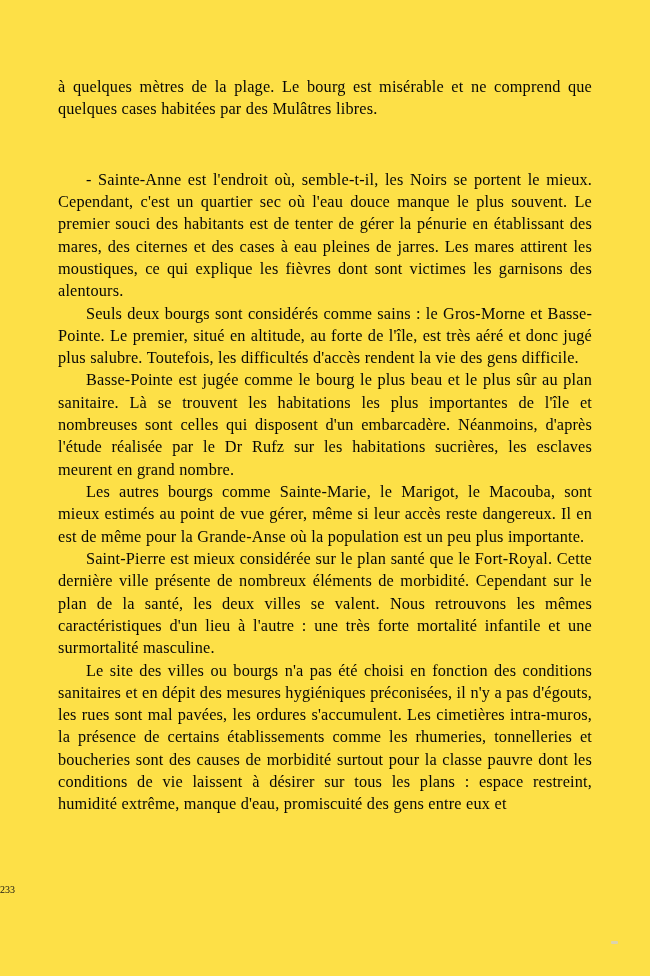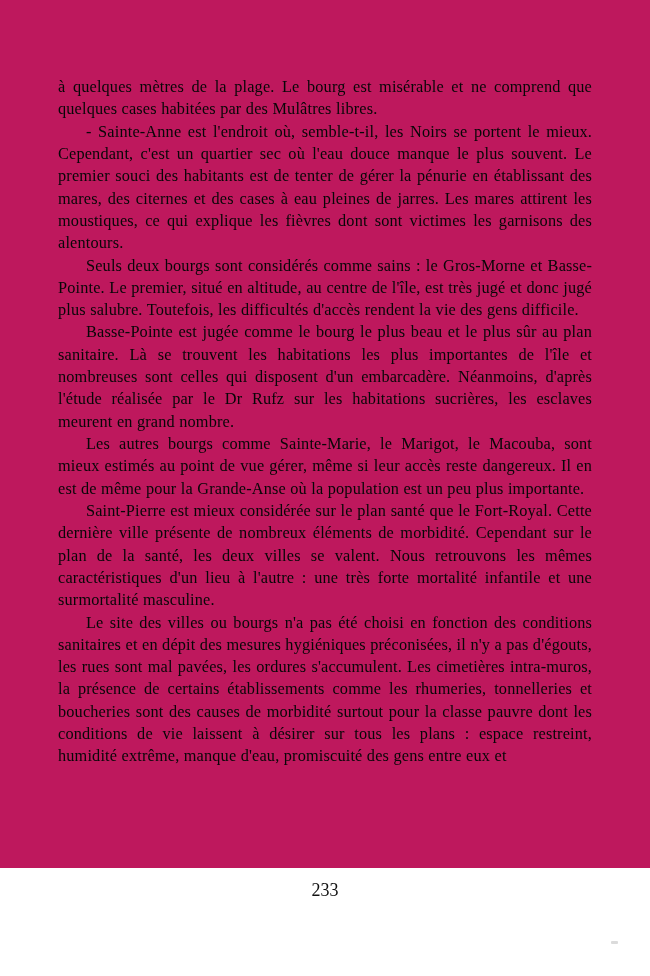--- a/index.html
+++ b/index.html
@@ -14,22 +14,22 @@
     overflow: hidden;
     font-family: "Liberation Serif", "DejaVu Serif", serif;
     color: #000000;
   }
 
   .page {
     position: absolute;
     left: 0;
     top: 0;
     width: 650px;
-    height: 868px;
-    background: #be185d;
+    height: 976px;
+    background: #fde047;
   }
 
   .text-column {
     position: absolute;
     left: 58px;
     top: 76px;
     width: 534px;
   }
 
   .para {
@@ -45,29 +45,29 @@
     -webkit-font-smoothing: none;
     color: #070707;
   }
 
   .para.no-indent {
     text-indent: 0;
   }
 
   .para.dash-indent {
     text-indent: 28px;
+    margin-top: 48px;
   }
 
   .page-number {
     position: absolute;
     left: 0;
     top: 880px;
     width: 650px;
-    text-align: center;
-    font-size: 18px;
+    font-size: 10px;
     line-height: 20px;
     font-family: "Liberation Serif", "DejaVu Serif", serif;
     color: #111111;
   }
 
   .scan-mark {
     position: absolute;
     left: 611px;
     top: 941px;
     width: 7px;
@@ -78,21 +78,21 @@
   }
 </style>
 </head>
 <body>
 
 <div class="page">
 
   <div class="text-column">
     <p class="para no-indent">à quelques mètres de la plage. Le bourg est misérable et ne comprend que quelques cases habitées par des Mulâtres libres.</p>
     <p class="para dash-indent">- Sainte-Anne est l'endroit où, semble-t-il, les Noirs se portent le mieux. Cependant, c'est un quartier sec où l'eau douce manque le plus souvent. Le premier souci des habitants est de tenter de gérer la pénurie en établissant des mares, des citernes et des cases à eau pleines de jarres. Les mares attirent les moustiques, ce qui explique les fièvres dont sont victimes les garnisons des alentours.</p>
-    <p class="para">Seuls deux bourgs sont considérés comme sains : le Gros-Morne et Basse-Pointe. Le premier, situé en altitude, au centre de l'île, est très jugé et donc jugé plus salubre. Toutefois, les difficultés d'accès rendent la vie des gens difficile.</p>
+    <p class="para">Seuls deux bourgs sont considérés comme sains : le Gros-Morne et Basse-Pointe. Le premier, situé en altitude, au forte de l'île, est très aéré et donc jugé plus salubre. Toutefois, les difficultés d'accès rendent la vie des gens difficile.</p>
     <p class="para">Basse-Pointe est jugée comme le bourg le plus beau et le plus sûr au plan sanitaire. Là se trouvent les habitations les plus importantes de l'île et nombreuses sont celles qui disposent d'un embarcadère. Néanmoins, d'après l'étude réalisée par le Dr Rufz sur les habitations sucrières, les esclaves meurent en grand nombre.</p>
     <p class="para">Les autres bourgs comme Sainte-Marie, le Marigot, le Macouba, sont mieux estimés au point de vue gérer, même si leur accès reste dangereux. Il en est de même pour la Grande-Anse où la population est un peu plus importante.</p>
     <p class="para">Saint-Pierre est mieux considérée sur le plan santé que le Fort-Royal. Cette dernière ville présente de nombreux éléments de morbidité. Cependant sur le plan de la santé, les deux villes se valent. Nous retrouvons les mêmes caractéristiques d'un lieu à l'autre : une très forte mortalité infantile et une surmortalité masculine.</p>
     <p class="para">Le site des villes ou bourgs n'a pas été choisi en fonction des conditions sanitaires et en dépit des mesures hygiéniques préconisées, il n'y a pas d'égouts, les rues sont mal pavées, les ordures s'accumulent. Les cimetières intra-muros, la présence de certains établissements comme les rhumeries, tonnelleries et boucheries sont des causes de morbidité surtout pour la classe pauvre dont les conditions de vie laissent à désirer sur tous les plans : espace restreint, humidité extrême, manque d'eau, promiscuité des gens entre eux et</p>
   </div>
 
   <div class="page-number">233</div>
 
   <div class="scan-mark"></div>
 

